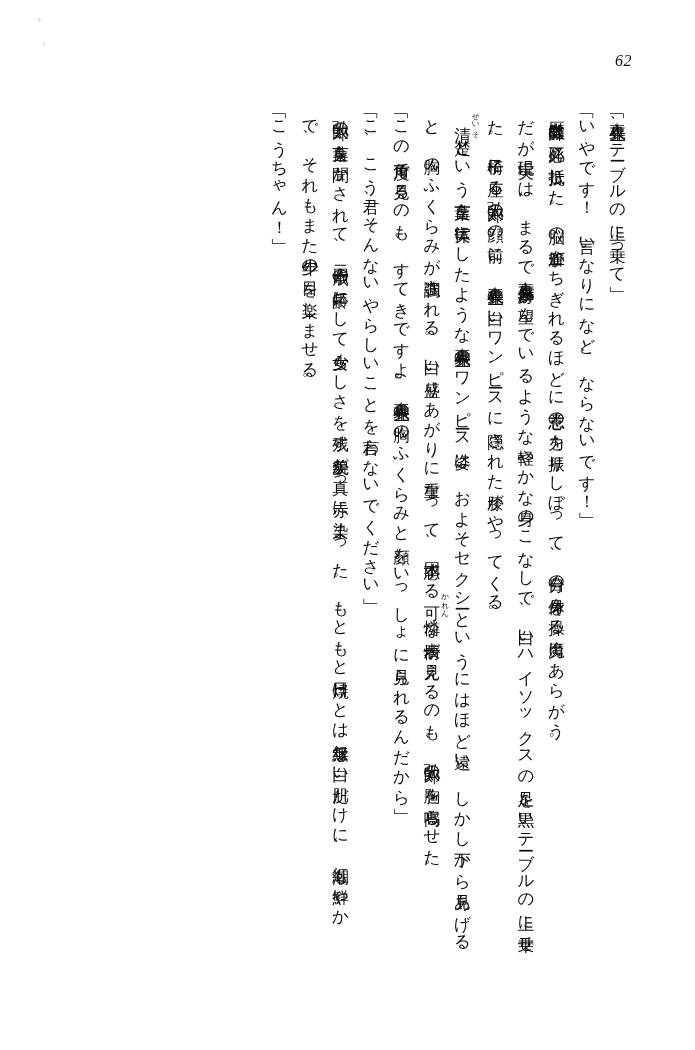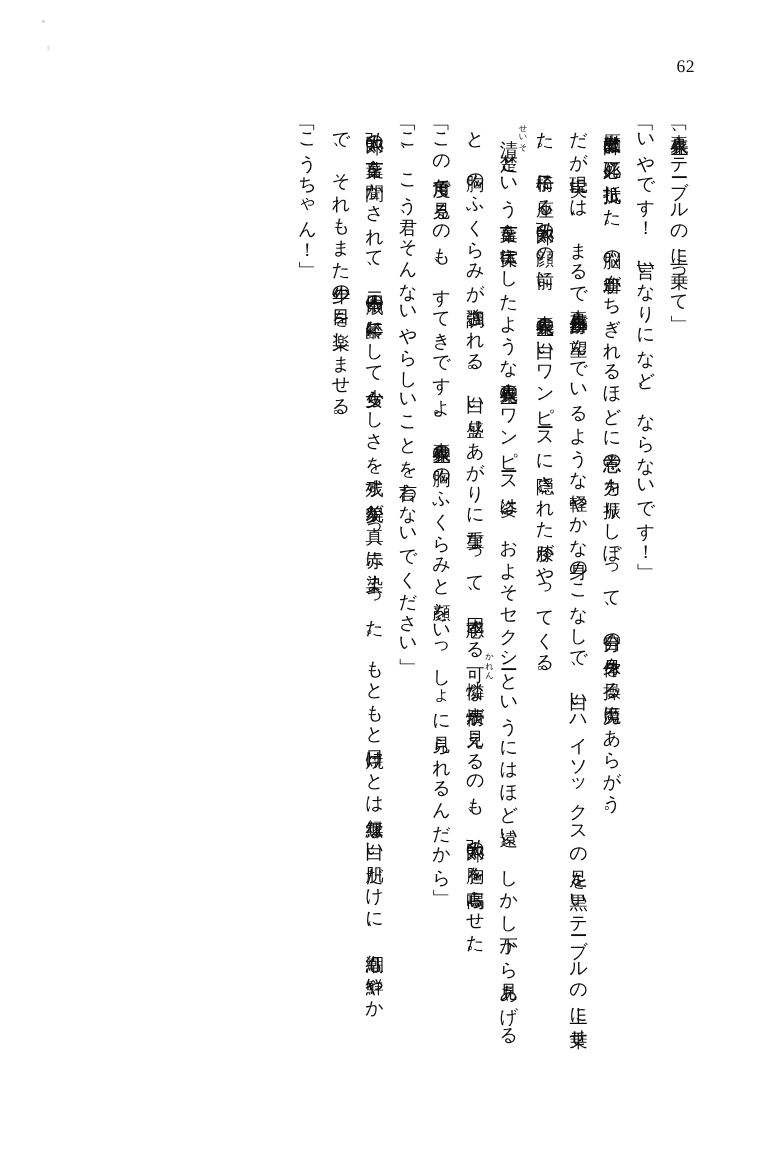--- a/index.html
+++ b/index.html
@@ -24,20 +24,21 @@
     background: #ffffff;
   }
   
   #page-number {
     position: absolute;
     top: 52px;
     right: 63px;
     font-size: 16px;
     letter-spacing: 0.5px;
     color: #111;
+    font-style: italic;
   }
   
   #text-block {
     position: absolute;
     top: 108px;
     left: 66px;
     width: 566px;
     height: 845px;
     writing-mode: vertical-rl;
     -webkit-writing-mode: vertical-rl;

